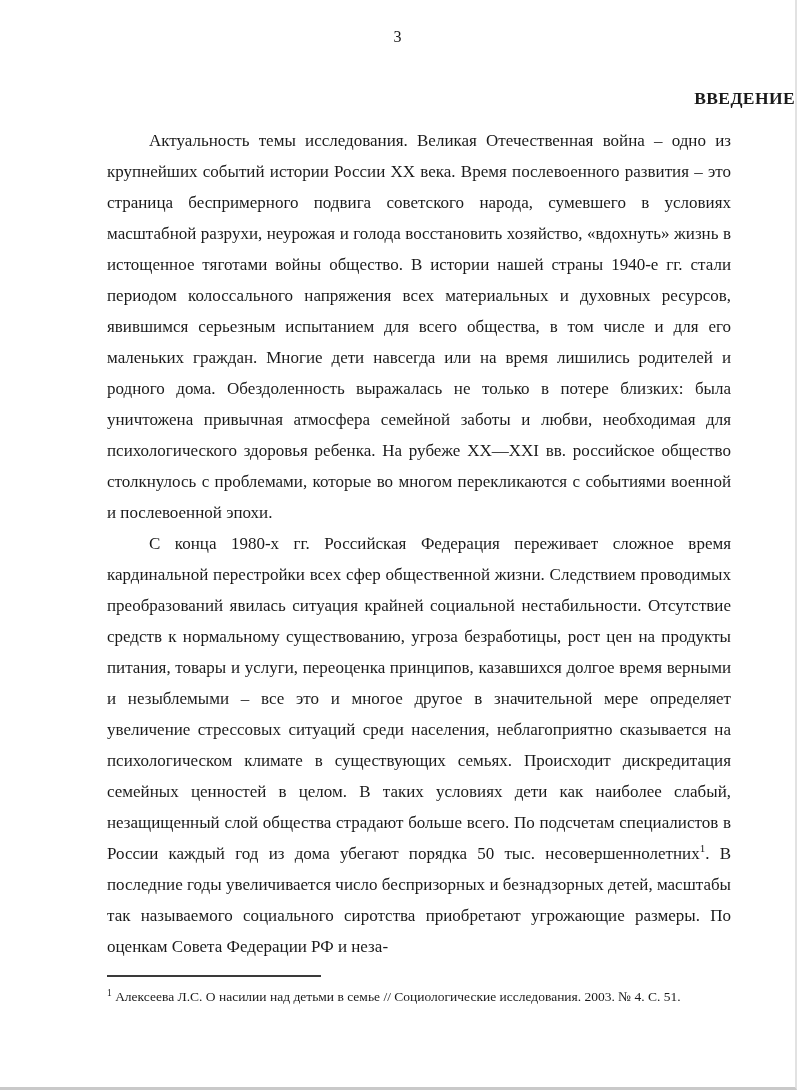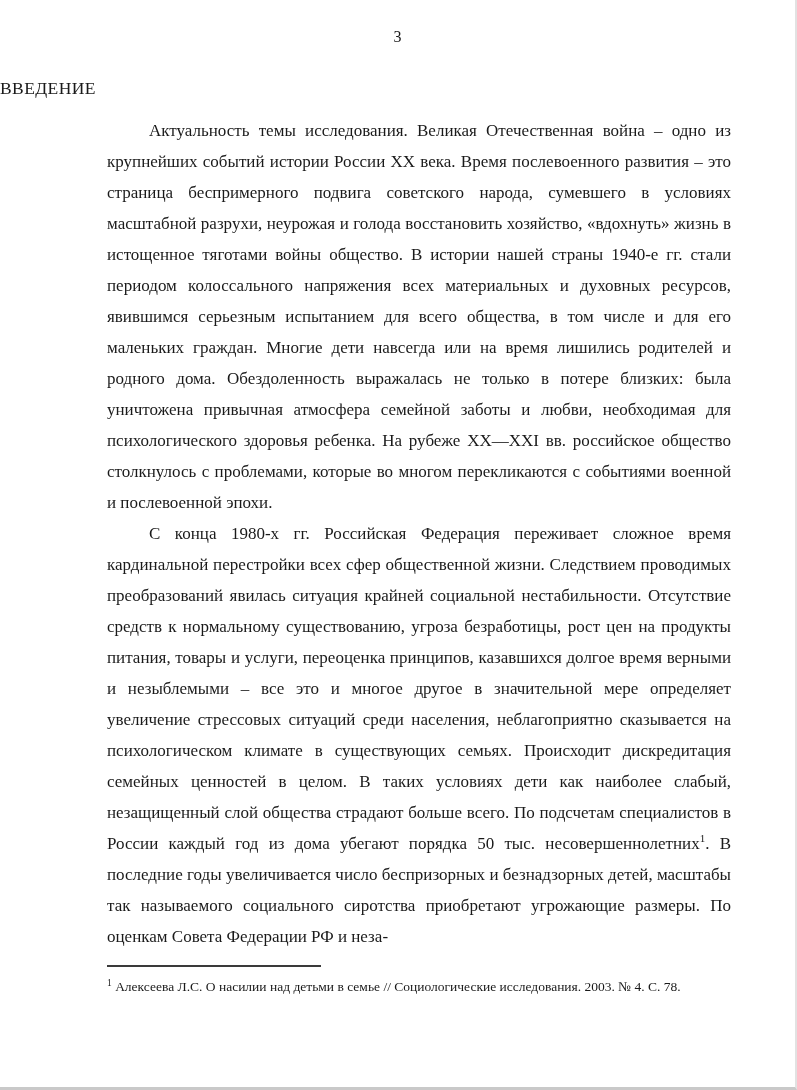--- a/index.html
+++ b/index.html
@@ -20,24 +20,24 @@
     border-right: 2px solid #e2e2e2;
     border-bottom: 3px solid #c9c9c9;
     overflow: hidden;
   }
   .page-number {
     text-align: center;
     padding-top: 28px;
     font-size: 16px;
   }
   .doc-title {
-    text-align: left;
-    margin-top: 32px;
+    text-align: right;
+    margin-top: 42px;
     font-size: 17.5px;
-    font-weight: normal;
+    font-weight: bold;
     letter-spacing: 0.4px;
   }
   .body-text {
     margin: 16px 64px 0 107px;
     height: 842px;
     overflow: hidden;
     font-size: 17px;
     line-height: 31px;
     text-align: justify;
   }
@@ -83,16 +83,16 @@
   <div class="body-text">
 
     <p class="para"><b>Актуальность темы исследования.</b><span> Великая Отечественная война – одно из крупнейших событий истории России XX века. Время послевоенного развития – это страница беспримерного подвига советского народа, сумевшего в условиях масштабной разрухи, неурожая и голода восстановить хозяйство, «вдохнуть» жизнь в истощенное тяготами войны общество. В истории нашей страны 1940-е гг. стали периодом колоссального напряжения всех материальных и духовных ресурсов, явившимся серьезным испытанием для всего общества, в том числе и для его маленьких граждан. Многие дети навсегда или на время лишились родителей и родного дома. Обездоленность выражалась не только в потере близких: была уничтожена привычная атмосфера семейной заботы и любви, необходимая для психологического здоровья ребенка. На рубеже XX—XXI вв. российское общество столкнулось с проблемами, которые во многом перекликаются с событиями военной и послевоенной эпохи.</span></p>
 
     <p class="para"><span>С конца 1980-х гг. Российская Федерация переживает сложное время кардинальной перестройки всех сфер общественной жизни. Следствием проводимых преобразований явилась ситуация крайней социальной нестабильности. Отсутствие средств к нормальному существованию, угроза безработицы, рост цен на продукты питания, товары и услуги, переоценка принципов, казавшихся долгое время верными и незыблемыми – все это и многое другое в значительной мере определяет увеличение стрессовых ситуаций среди населения, неблагоприятно сказывается на психологическом климате в существующих семьях. Происходит дискредитация семейных ценностей в целом. В таких условиях дети как наиболее слабый, незащищенный слой общества страдают больше всего. По подсчетам специалистов в России каждый год из дома убегают порядка 50 тыс. несовершеннолетних</span><sup class="note-ref">1</sup><span>. В последние годы увеличивается число беспризорных и безнадзорных детей, масштабы так называемого социального сиротства приобретают угрожающие размеры. По оценкам Совета Федерации РФ и неза-</span></p>
 
   </div>
 
   <div class="footnote-area">
     <div class="footnote-rule"></div>
-    <p class="footnote"><sup>1</sup><span> Алексеева Л.С. О насилии над детьми в семье // Социологические исследования. 2003. № 4. С. 78.</span></p>
+    <p class="footnote"><sup>1</sup><span> Алексеева Л.С. О насилии над детьми в семье // Социологические исследования. 2003. № 4. С. 51.</span></p>
   </div>
 
 </div>
 
 </body></html>

